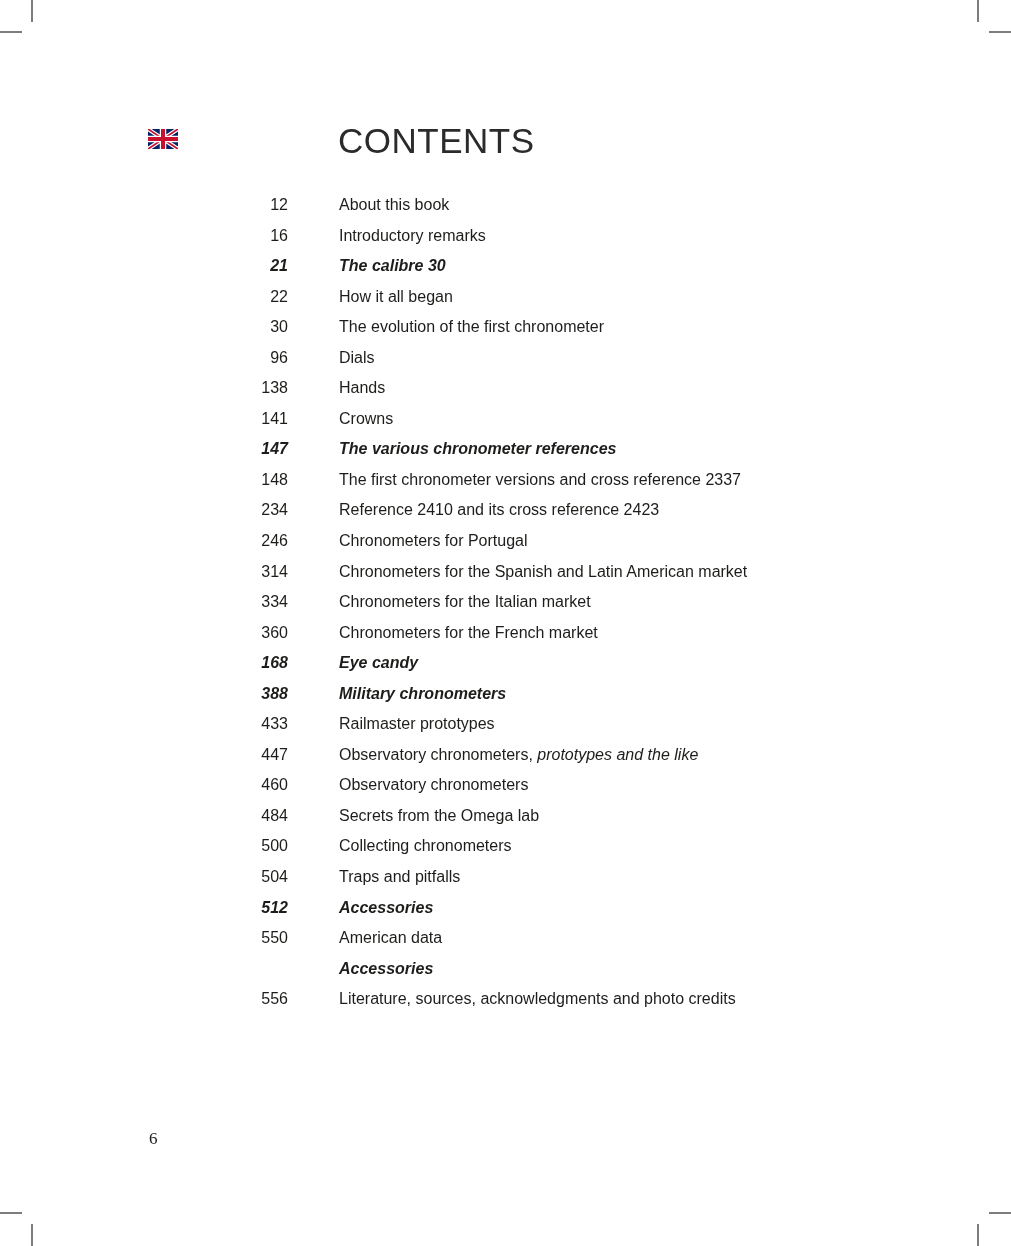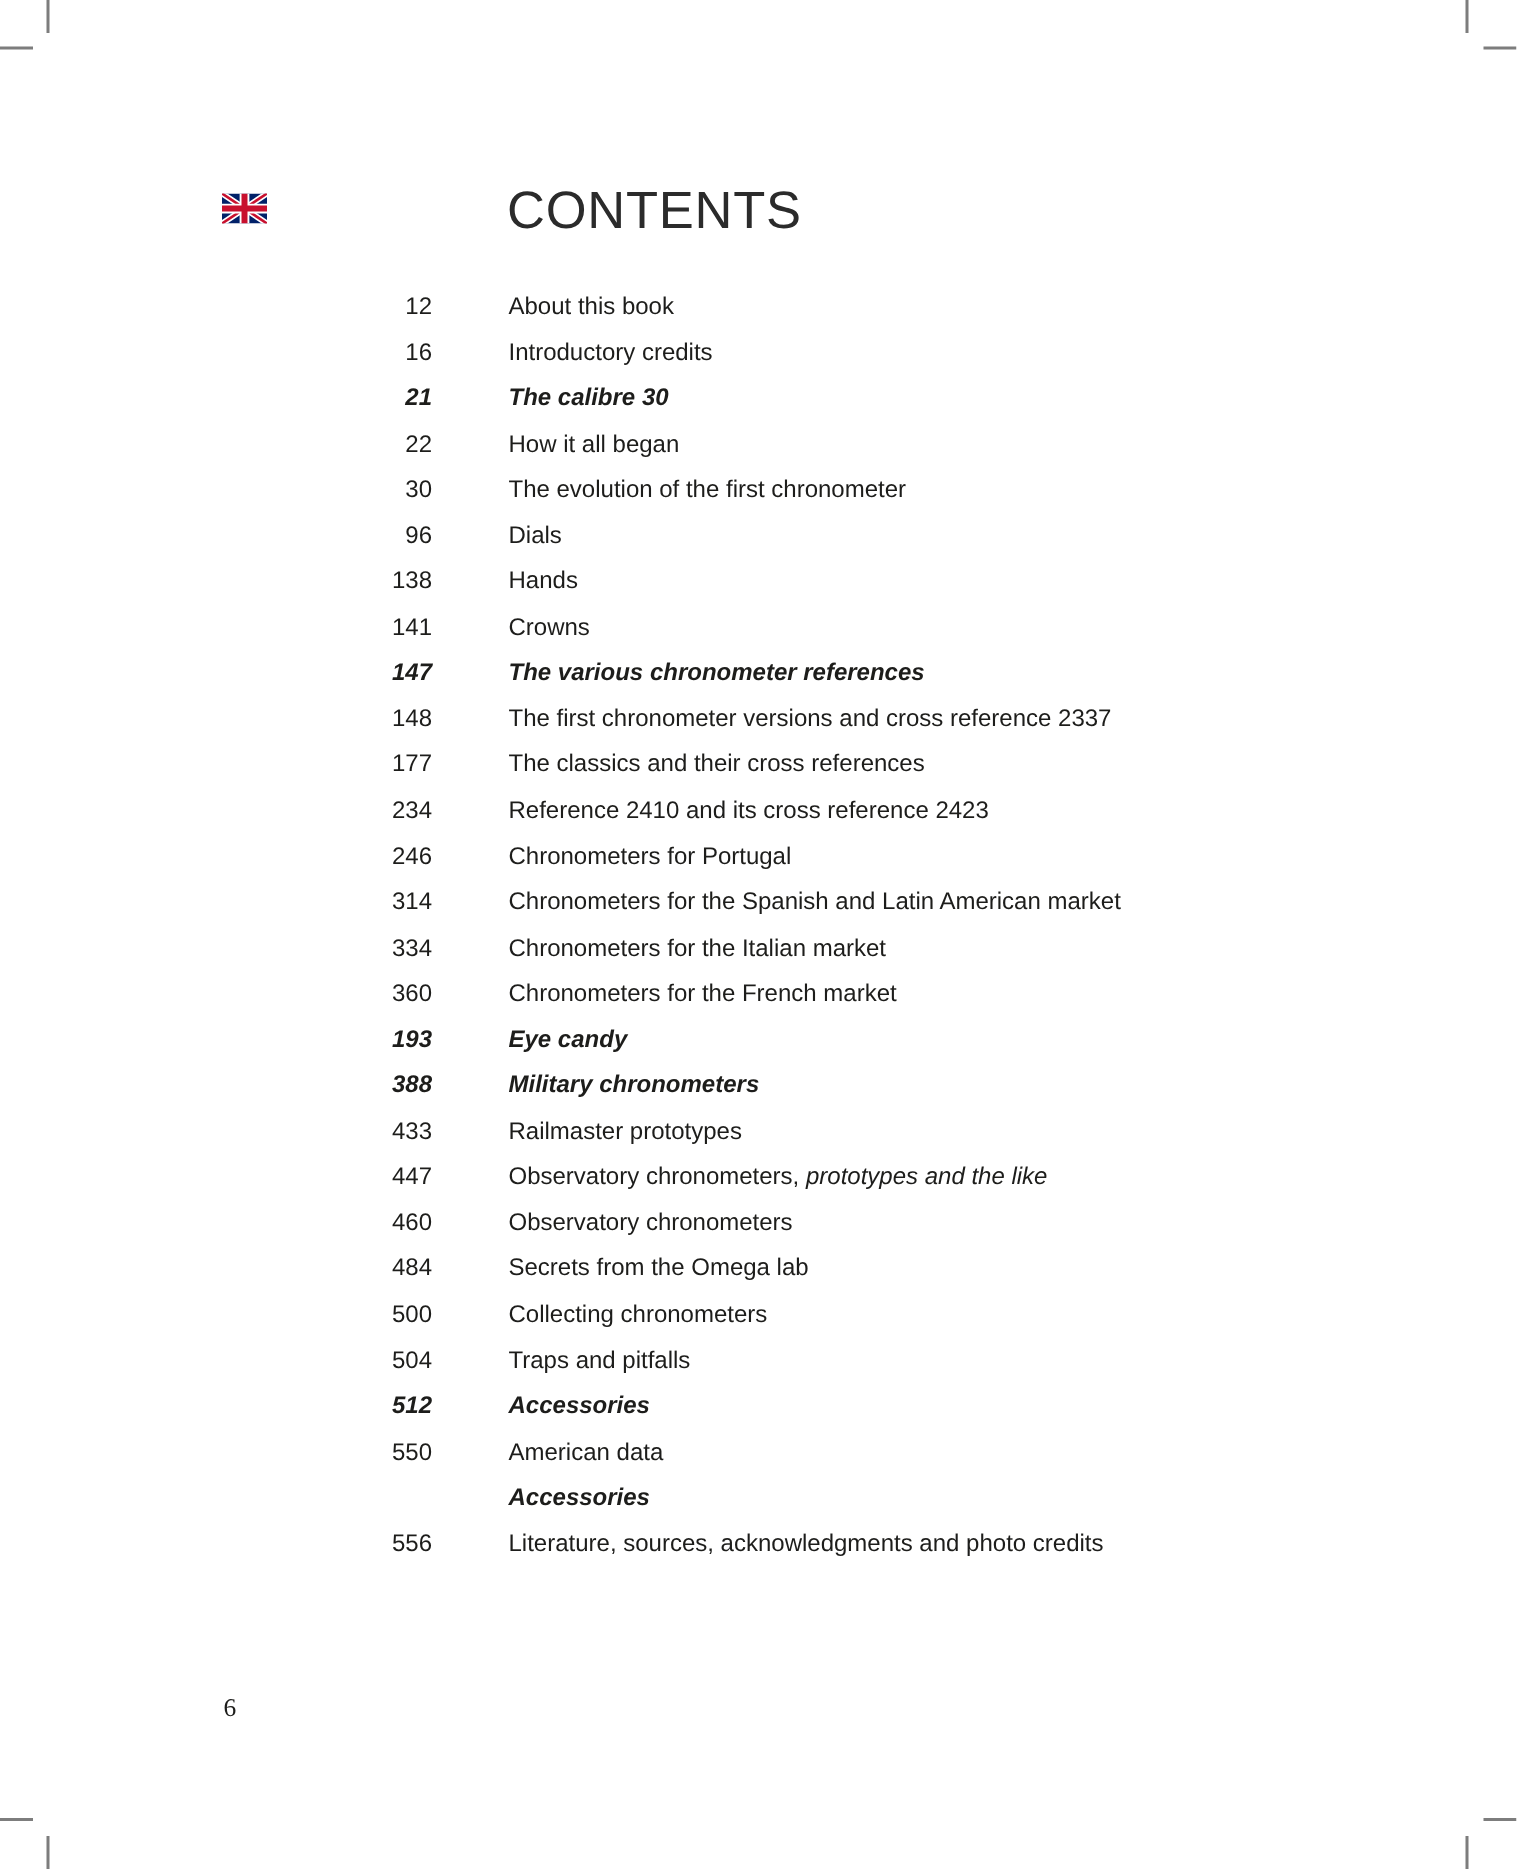--- a/index.html
+++ b/index.html
@@ -102,21 +102,21 @@
 
 <h1 class="page-title" style="margin:0;">CONTENTS</h1>
 
 <div class="toc">
     <div class="row">
       <span class="num">12</span>
       <span class="entry-title">About this book</span>
     </div>
     <div class="row">
       <span class="num">16</span>
-      <span class="entry-title">Introductory credits</span>
+      <span class="entry-title">Introductory remarks</span>
     </div>
     <div class="row bold">
       <span class="num">21</span>
       <span class="entry-title">The calibre 30</span>
     </div>
     <div class="row">
       <span class="num">22</span>
       <span class="entry-title">How it all began</span>
     </div>
     <div class="row">
@@ -137,45 +137,41 @@
     </div>
     <div class="row bold">
       <span class="num">147</span>
       <span class="entry-title">The various chronometer references</span>
     </div>
     <div class="row">
       <span class="num">148</span>
       <span class="entry-title">The first chronometer versions and cross reference 2337</span>
     </div>
     <div class="row">
-      <span class="num">177</span>
-      <span class="entry-title">The classics and their cross references</span>
-    </div>
-    <div class="row">
       <span class="num">234</span>
       <span class="entry-title">Reference 2410 and its cross reference 2423</span>
     </div>
     <div class="row">
       <span class="num">246</span>
       <span class="entry-title">Chronometers for Portugal</span>
     </div>
     <div class="row">
       <span class="num">314</span>
       <span class="entry-title">Chronometers for the Spanish and Latin American market</span>
     </div>
     <div class="row">
       <span class="num">334</span>
       <span class="entry-title">Chronometers for the Italian market</span>
     </div>
     <div class="row">
       <span class="num">360</span>
       <span class="entry-title">Chronometers for the French market</span>
     </div>
     <div class="row bold">
-      <span class="num">193</span>
+      <span class="num">168</span>
       <span class="entry-title">Eye candy</span>
     </div>
     <div class="row bold">
       <span class="num">388</span>
       <span class="entry-title">Military chronometers</span>
     </div>
     <div class="row">
       <span class="num">433</span>
       <span class="entry-title">Railmaster prototypes</span>
     </div>

